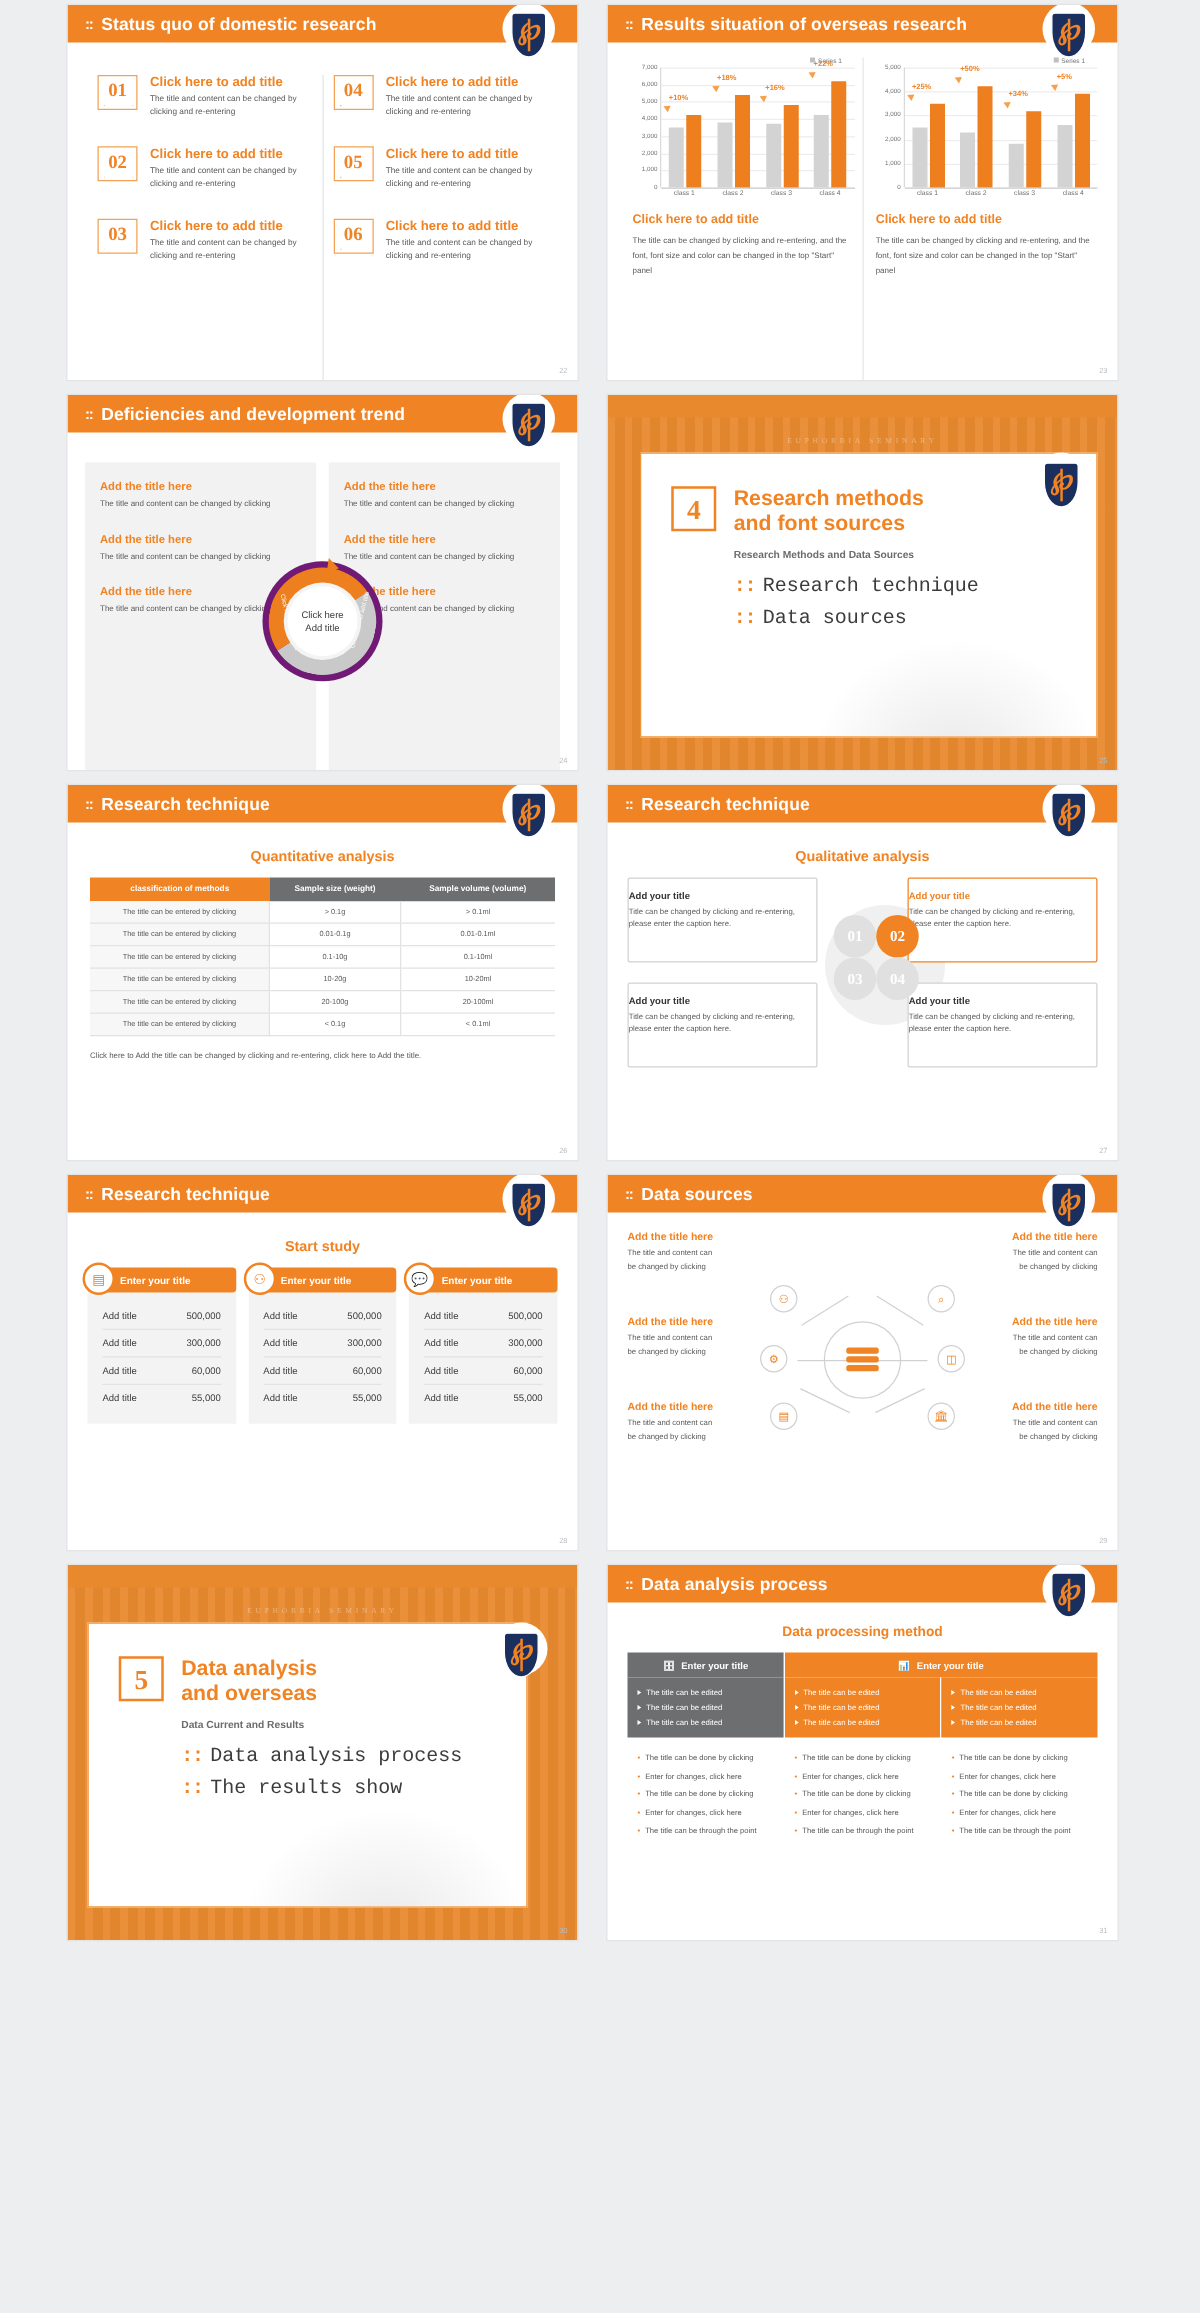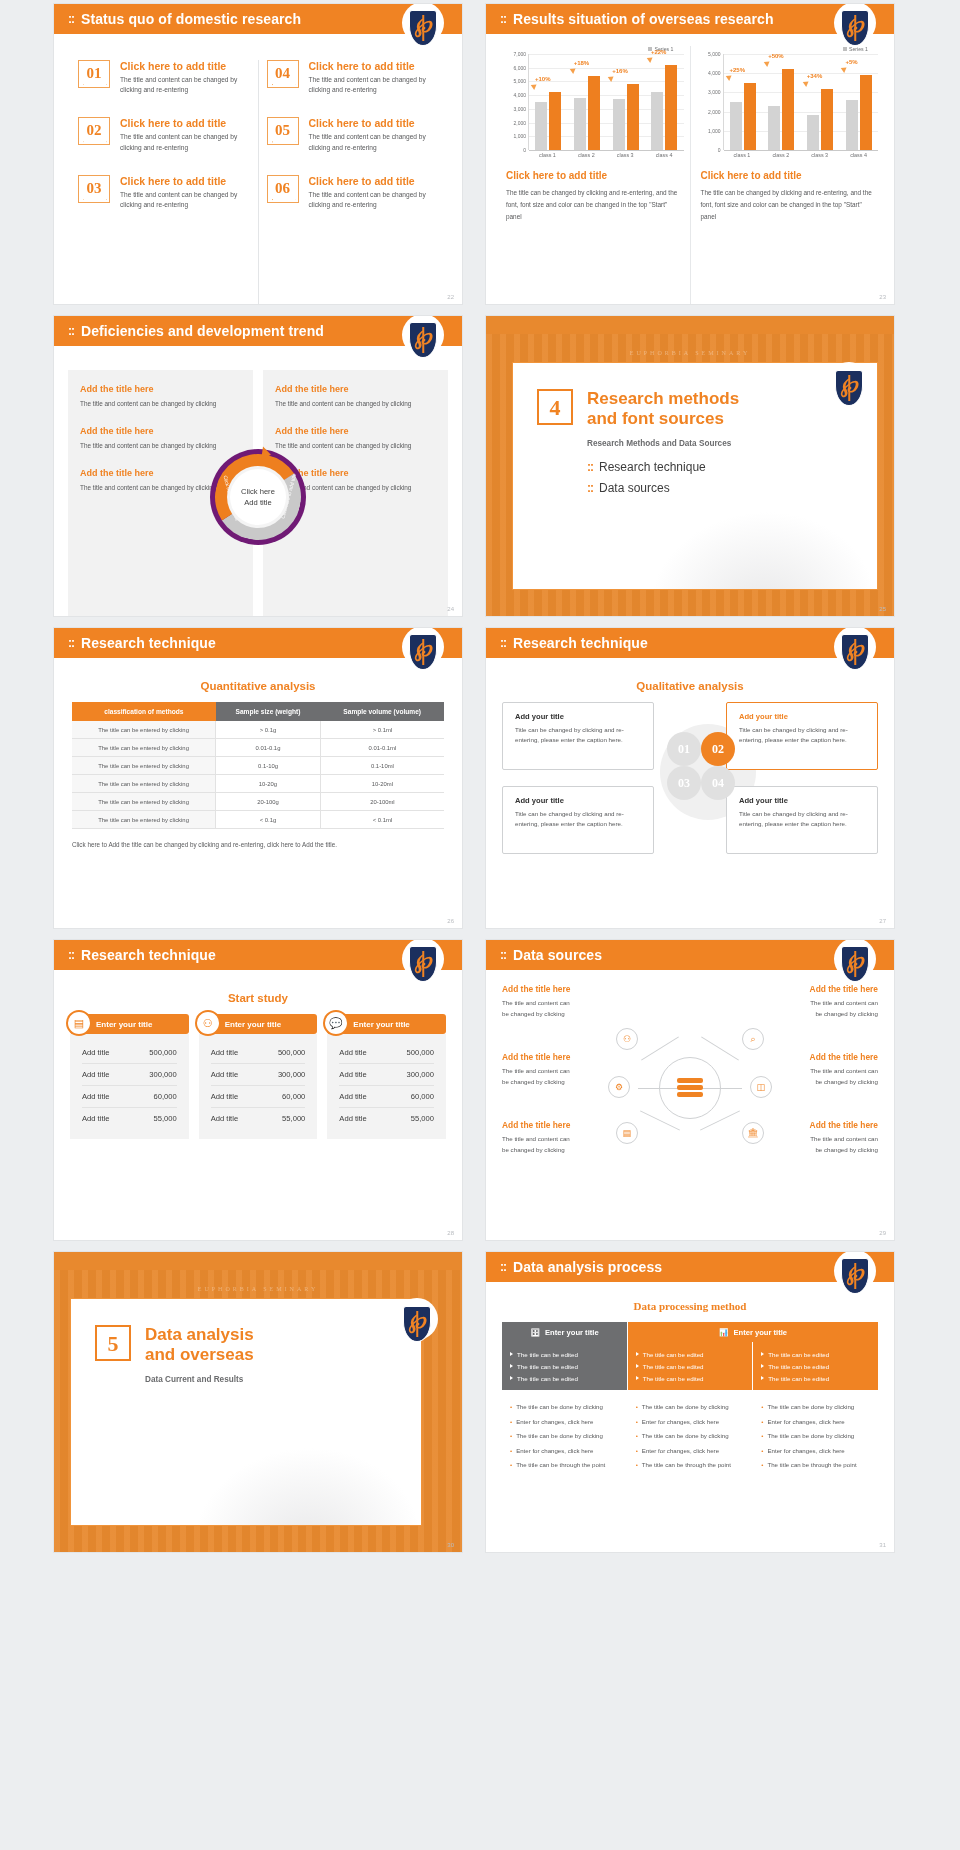--- a/index.html
+++ b/index.html
@@ -183,42 +183,42 @@
   }
   .covhead { display:flex; align-items:flex-start; }
   .bignum {
     width:36px; height:36px; border:2px solid #f08323; color:#f08323;
     font-size:22px; font-weight:bold; text-align:center; line-height:33px;
     margin-right:14px; flex:none; font-family:"Liberation Serif", serif;
   }
   .covtitle { color:#f08323; font-size:17px; font-weight:bold; line-height:1.18;}
   .covsub { color:#6b6c6e; font-size:8.2px; font-weight:bold; margin:10px 0 0 50px;}
   .covlist { margin:12px 0 0 50px; }
-  .covlist div { font-size:12px; color:#3c3c3c; margin-bottom:7px;}
+  .covlist div { font-size:16px; color:#3c3c3c; margin-bottom:7px;font-family:Liberation Mono, monospace;}
   .covlist .d { color:#f08323; font-weight:bold; margin-right:6px; letter-spacing:-1px;}
   
   .sectitle { text-align:center; color:#f08323; font-size:11.5px; font-weight:bold; margin: 22px 0 10px;}
   table.q { width: calc(100% - 36px); margin: 0 18px; border-collapse:collapse;}
   table.q th {
     font-size:6.6px; color:#fff; font-weight:bold; padding:6px 3px; text-align:center;
     background:#6d6e70;
   }
   table.q th.first { background:#f08323; }
   table.q td {
     font-size:5.9px; color:#58595b; padding:5.5px 3px; text-align:center;
     border-bottom:0.6px solid #e2e2e2; border-right:0.6px solid #e2e2e2;
   }
   table.q td.first { background:#f7f7f7; }
   table.q td:last-child{border-right:none;}
   .tfoot { font-size:6.3px; color:#58595b; margin: 12px 18px 0; }
   
   .quad { position:relative; height: 160px; margin: 6px 16px 0; }
   .qbox {
     position:absolute; width:152px; height:68px; border:1px solid #cfd1d3;
-    padding: 9px 12px; background:#fff; border-radius:2px;
+    padding: 9px 0; background:#fff; border-radius:2px;
   }
   .qbox.on { border-color:#f08323; }
   .qbox .h { font-size:7.6px; font-weight:bold; color:#333; margin-bottom:4px;}
   .qbox.on .h { color:#f08323; }
   .qbox .b { font-size:6.2px; color:#58595b; line-height:1.6;}
   .qb1 { left:0; top:0; }
   .qb2 { right:0; top:0; }
   .qb3 { left:0; top:84px; }
   .qb4 { right:0; top:84px; }
   .circ {
@@ -267,21 +267,21 @@
   }
   .hub .bk { width:26px;height:20px; position:relative;}
   .hub .bk i { position:absolute;left:0;right:0;height:5px;background:#f08323;border-radius:2px;}
   .node {
     position:absolute; width:22px;height:22px;border-radius:50%;
     border:1px solid #cfd1d3; background:#fff;
     display:flex;align-items:center;justify-content:center;font-size:9px;color:#f08323;
   }
   .link { position:absolute; border-top:1px solid #cfd1d3; }
   
-  .dpm-title { text-align:center; color:#f08323; font-size:11px; font-weight:bold; margin:18px 0 10px;font-family:Liberation Serif, serif;}
+  .dpm-title { text-align:center; color:#f08323; font-size:11px; font-weight:bold; margin:18px 0 10px;}
   .dpm { display:flex; margin: 0 16px; }
   .dpmhead { height:20px; display:flex; align-items:center; justify-content:center; gap:5px;
              font-size:7.6px; font-weight:bold; color:#fff;}
   .dpmhead.g { background:#6d6e70; }
   .dpmhead.o { background:#f08323; }
   .dpmblock { padding:6px 8px; }
   .dpmblock.g { background:#6d6e70; }
   .dpmblock.o { background:#f08323; }
   .dpmline { display:flex; align-items:center; font-size:6.2px; color:#fff; padding:2.5px 0;}
   .dpmline .bt { width:0;height:0;border-left:3px solid #fff;
@@ -816,20 +816,24 @@
         <div class="g">℘</div>
     </div>
     <div class="coverbox" style="left:16px;right:40px;">
       <div class="wave"></div>
       <div class="covhead">
         <div class="bignum">5</div>
         <div class="covtitle"><span>Data analysis</span><br>
           <span>and overseas</span></div>
       </div>
       <div class="covsub">Data Current and Results</div>
+      <div class="covlist">
+        <div><span class="d">::</span><span>Data analysis process</span></div>
+        <div><span class="d">::</span><span>The results show</span></div>
+      </div>
     </div>
     <div class="pg">30</div>
   </div>
 
   <div class="slide">
     <div class="bar">
       <span class="dots">::</span>
       <span class="ttl">Data analysis process</span>
     </div>
     <div class="logo">

